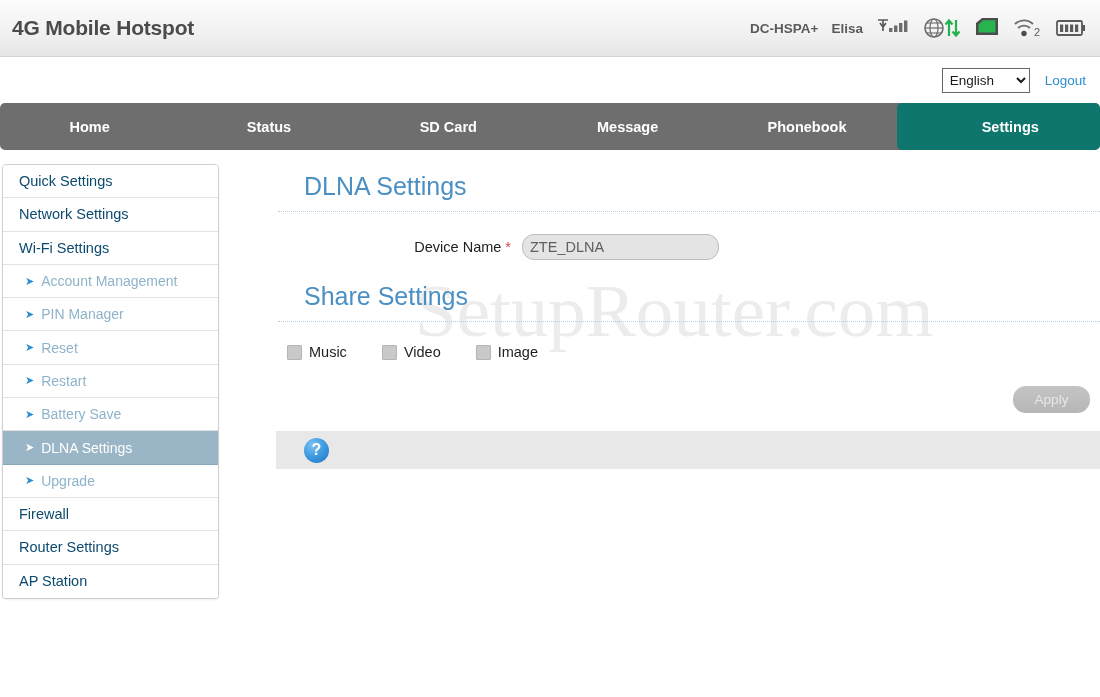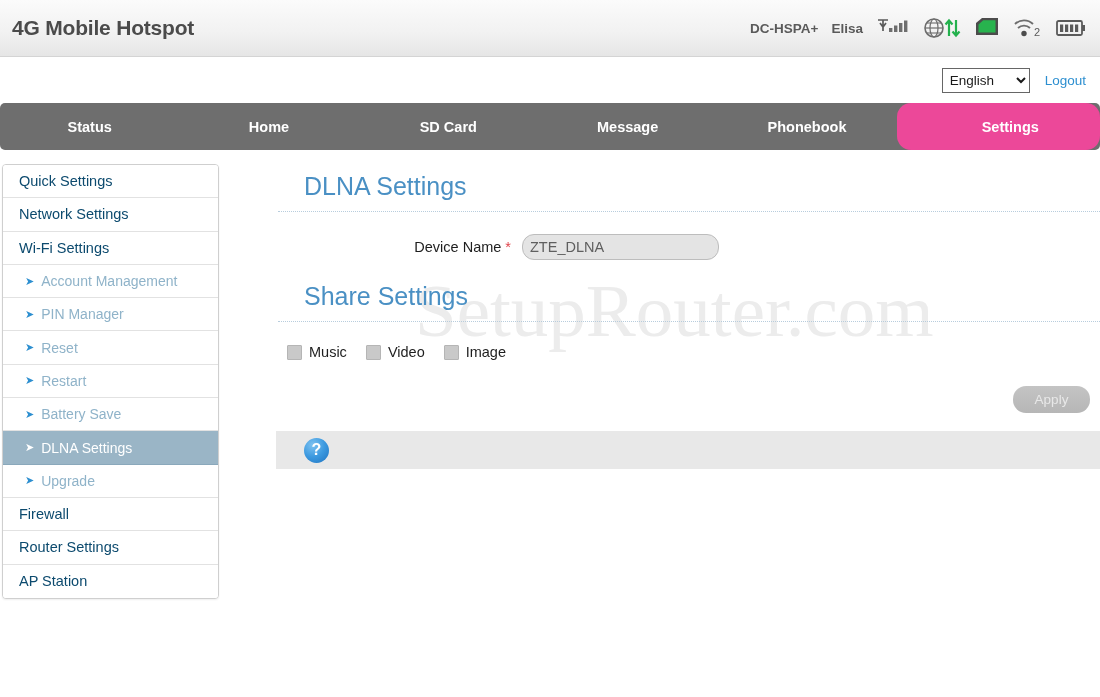--- a/index.html
+++ b/index.html
@@ -86,22 +86,22 @@
     flex: 1;
     display: flex; align-items: center; justify-content: center;
     color: #ffffff;
     font-size: 14.5px;
     font-weight: bold;
     cursor: pointer;
     height: 100%;
     white-space: nowrap;
   }
   .nav-item.active {
-    background: #ec4899;
-    border-radius: 14px;
+    background: #0f766e;
+    border-radius: 5px;
     padding-left: 24px;
   }
 
   
   #sidebar {
     position: absolute; left: 2px; top: 164px;
     width: 217px;
     background: #ffffff;
     border: 1px solid #cfcfcf;
     border-radius: 4px;
@@ -186,21 +186,21 @@
     border: 1px solid #bdbdbd;
     color: #5f5f5f;
     font-size: 14.5px;
     font-family: "Liberation Sans", sans-serif;
     padding-left: 7px;
     border-radius: 12px;
   }
   .checkrow {
     display: flex; align-items: center;
     margin-left: 11px;
-    gap: 0;
+    gap: 16px;
   }
   .checkgroup {
     display: flex; align-items: center;
     margin-right: 19px;
     cursor: pointer;
   }
   .fakebox {
     width: 15px; height: 15px;
     background: #c9c9c9;
     border: 1px solid #b5b5b5;
@@ -326,22 +326,22 @@
   </div>
 
   <div id="langrow">
     <select id="lang-select">
       <option>English</option>
     </select>
     <a id="logout-link" href="#">Logout</a>
   </div>
 
   <div id="nav">
+    <div class="nav-item">Home</div>
     <div class="nav-item">Status</div>
-    <div class="nav-item">Home</div>
     <div class="nav-item">SD Card</div>
     <div class="nav-item">Message</div>
     <div class="nav-item">Phonebook</div>
     <div class="nav-item active">Settings</div>
   </div>
 
   <div id="sidebar">
     <div class="side-item">Quick Settings</div>
     <div class="side-item">Network Settings</div>
     <div class="side-item">Wi-Fi Settings</div>

